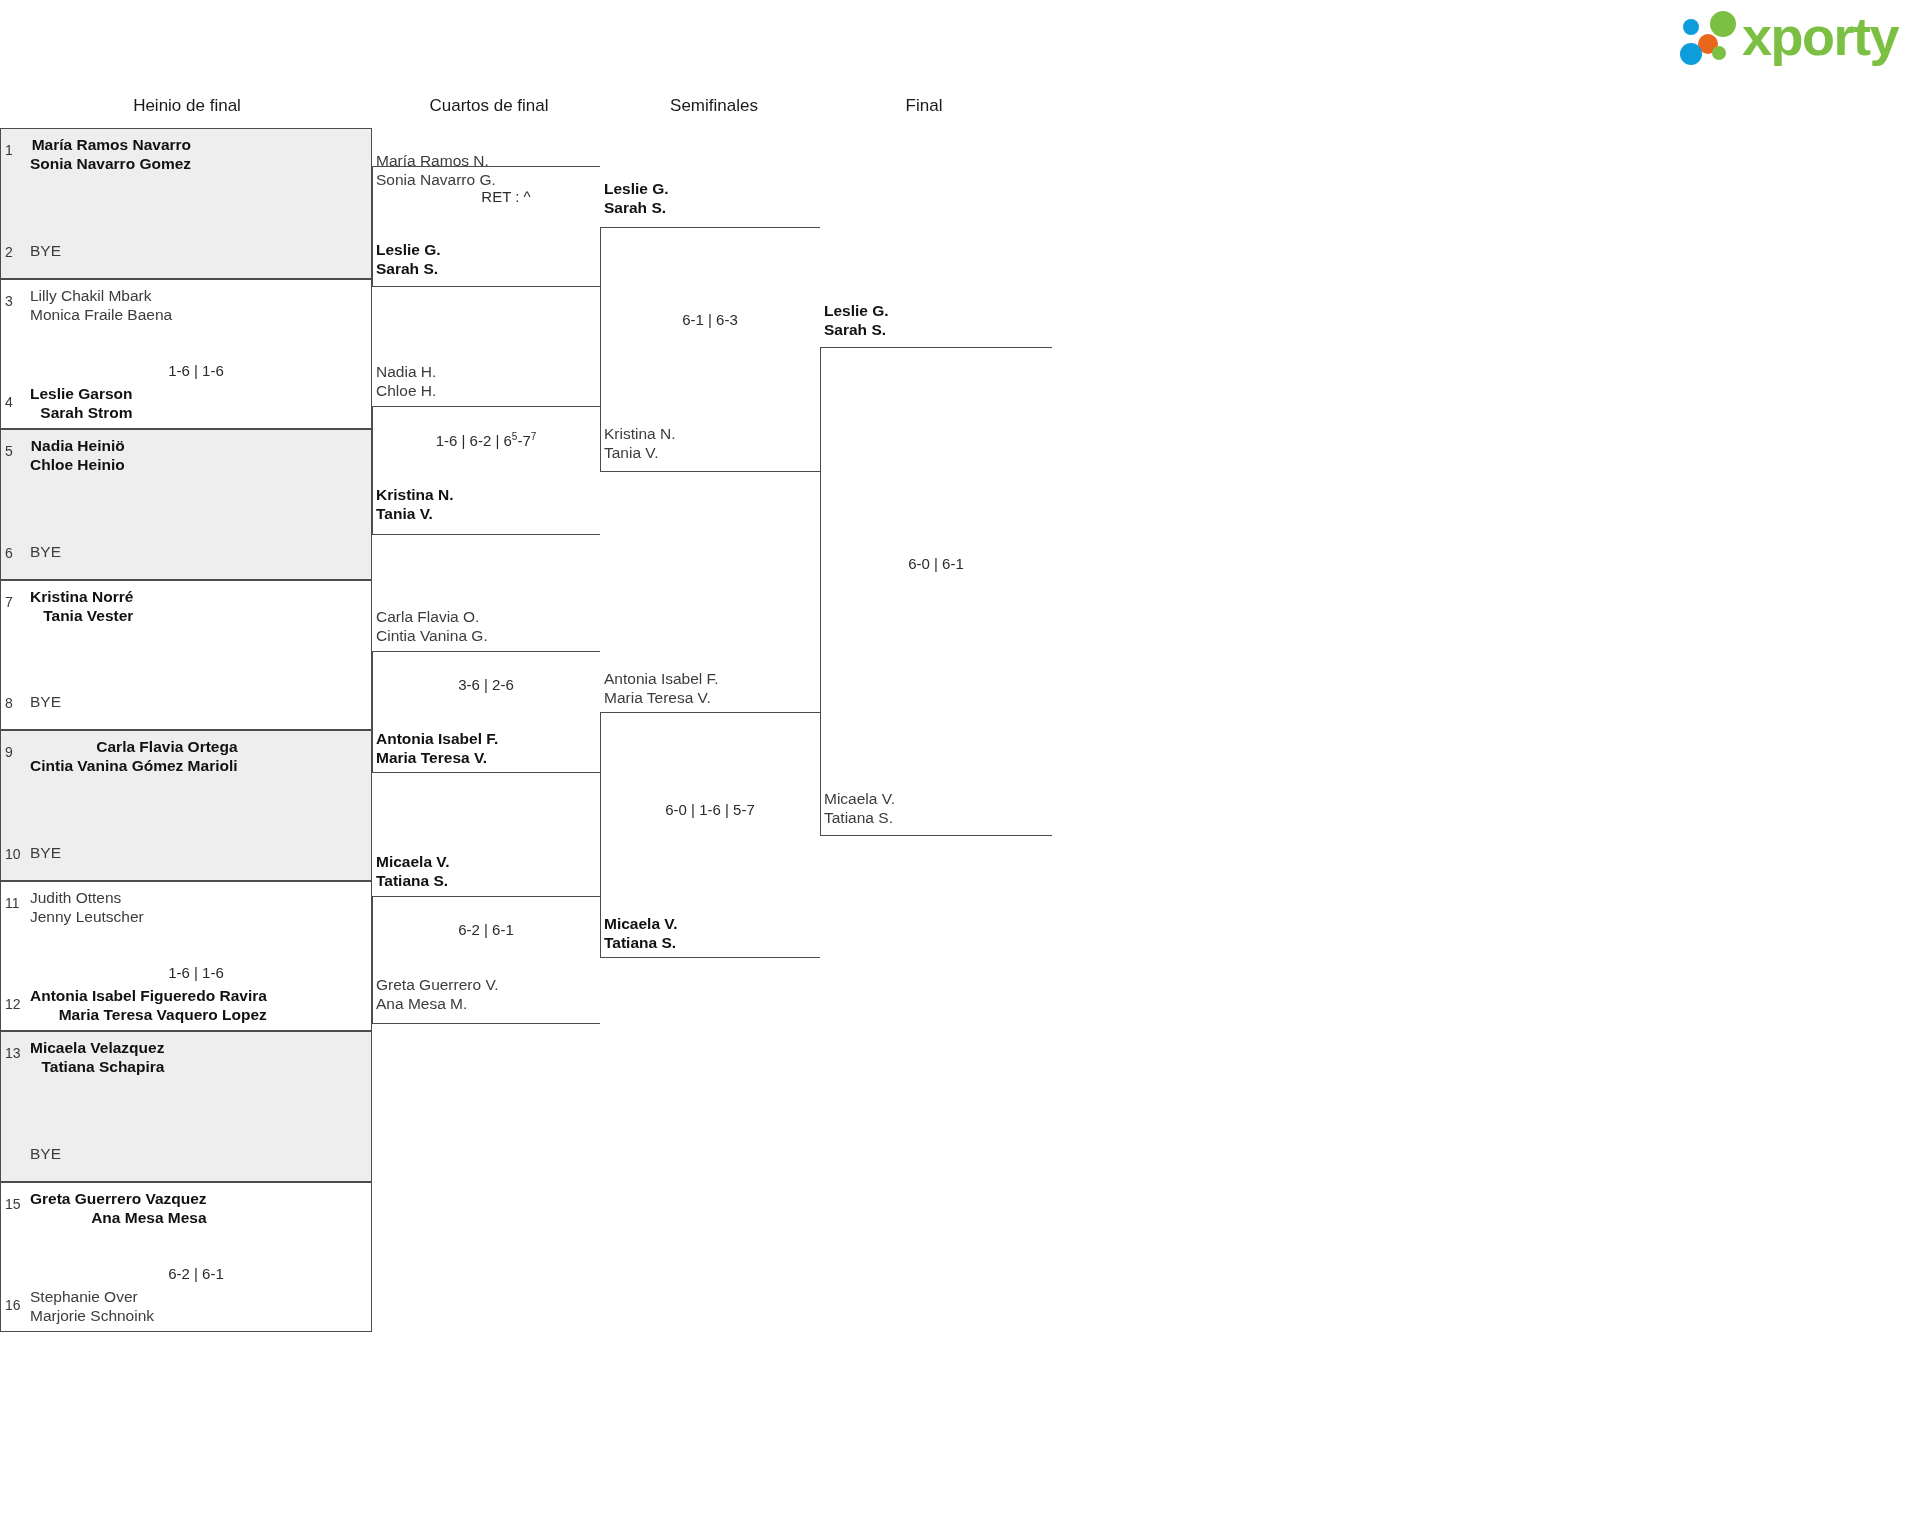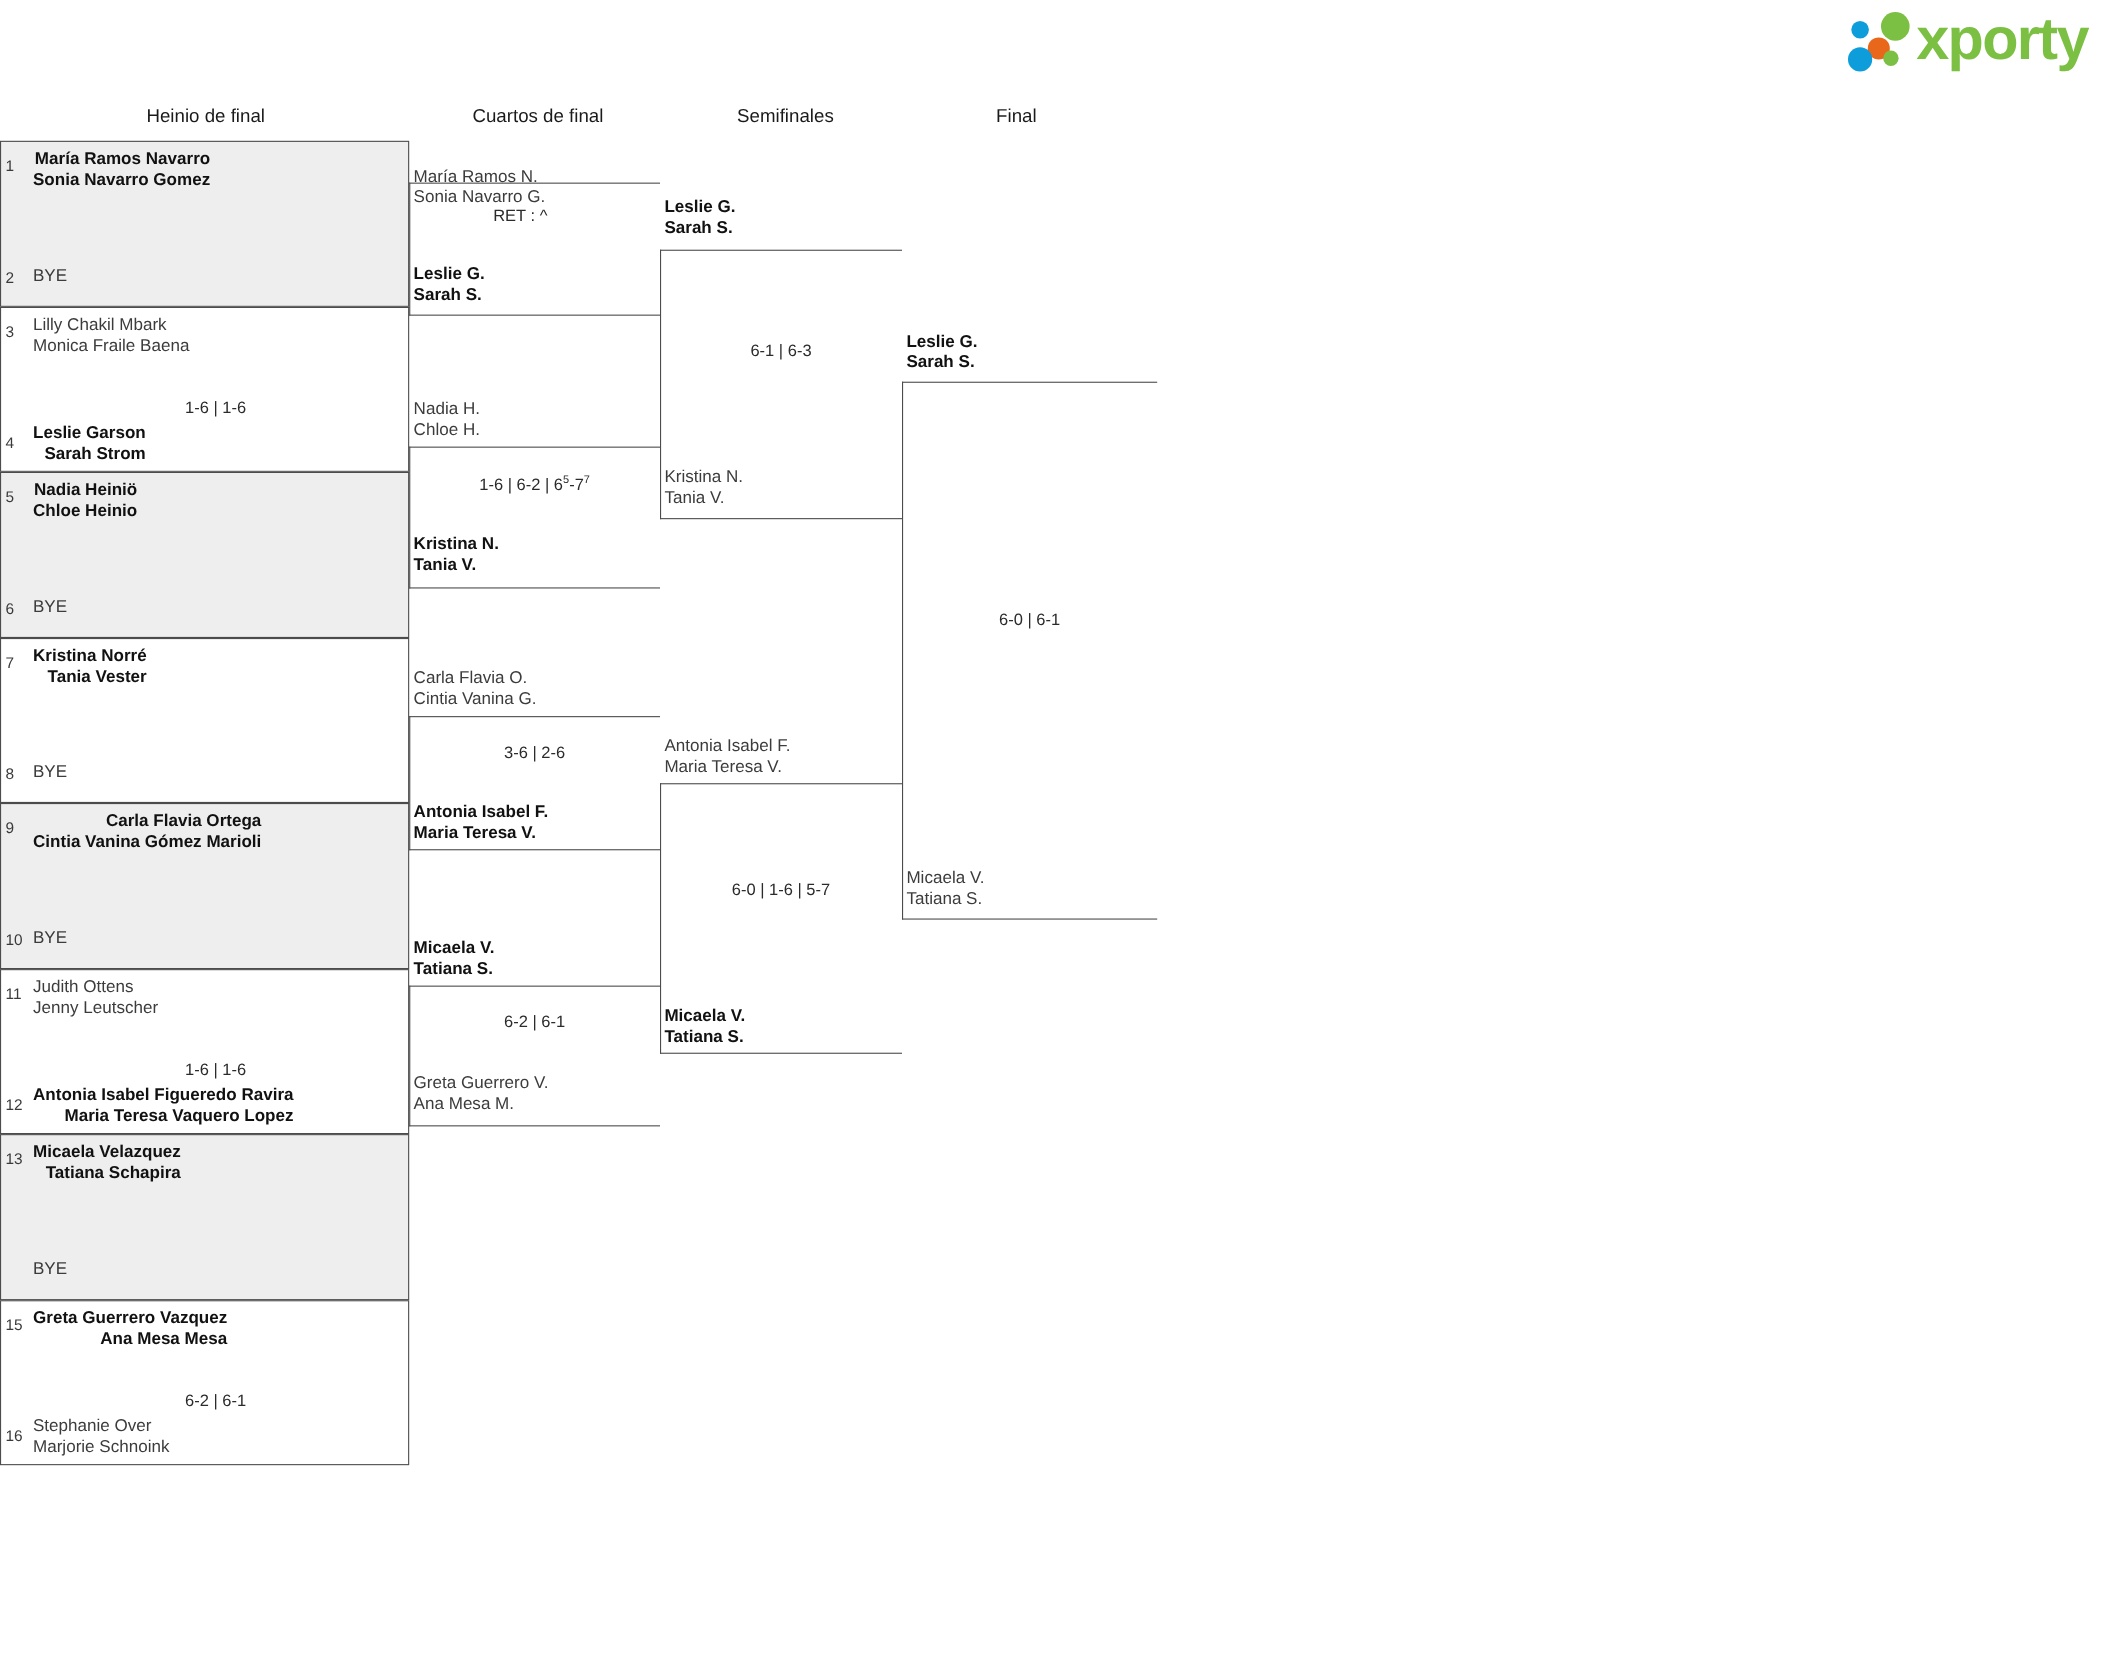--- a/index.html
+++ b/index.html
@@ -217,21 +217,21 @@
     <div class="bye-label" style="top: 1144.5px;">BYE</div>
     <div class="r1-match plain" style="top: 1181.5px; height: 150.5px;"></div>
     <div class="seed" style="top: 1195.5px;">15</div>
     <div class="team win" style="top: 1188.5px;"><span>Greta Guerrero Vazquez</span><span class="l2">Ana Mesa Mesa</span></div>
     <div class="seed" style="top: 1297px;">16</div>
     <div class="team lose" style="top: 1287px;"><span>Stephanie Over</span><span class="l2">Marjorie Schnoink</span></div>
     <div class="r1-score" style="top: 1264.75px; left: 30px; width: 332px;">6-2 | 6-1</div>
     <div class="conn" style="left: 372px; top: 166px; width: 228px; height: 121px; border-right: none;"></div>
     <div class="adv lose" style="top: 118px; left: 376px; margin-top: 33px;"><span>María Ramos N.</span><span class="l2">Sonia Navarro G.</span></div>
     <div class="adv win" style="top: 240px; left: 376px;"><span>Leslie G.</span><span class="l2">Sarah S.</span></div>
-    <div class="mscore" style="left: 359px; top: 188px; width: 228px;">RET : ^</div>
+    <div class="mscore" style="left: 392px; top: 188px; width: 228px;">RET : ^</div>
     <div class="conn" style="left: 372px; top: 406px; width: 228px; height: 129px; border-right: none;"></div>
     <div class="adv lose" style="top: 362px; left: 376px;"><span>Nadia H.</span><span class="l2">Chloe H.</span></div>
     <div class="adv win" style="top: 485px; left: 376px;"><span>Kristina N.</span><span class="l2">Tania V.</span></div>
     <div class="mscore" style="left: 372px; top: 431px; width: 228px;">1-6 | 6-2 | 6<sup>5</sup>-7<sup>7</sup></div>
     <div class="conn" style="left: 372px; top: 651px; width: 228px; height: 122px; border-right: none;"></div>
     <div class="adv lose" style="top: 607px; left: 376px;"><span>Carla Flavia O.</span><span class="l2">Cintia Vanina G.</span></div>
     <div class="adv win" style="top: 729px; left: 376px;"><span>Antonia Isabel F.</span><span class="l2">Maria Teresa V.</span></div>
     <div class="mscore" style="left: 372px; top: 676px; width: 228px;">3-6 | 2-6</div>
     <div class="conn" style="left: 372px; top: 896px; width: 228px; height: 128px; border-right: none;"></div>
     <div class="adv win" style="top: 852px; left: 376px;"><span>Micaela V.</span><span class="l2">Tatiana S.</span></div>

